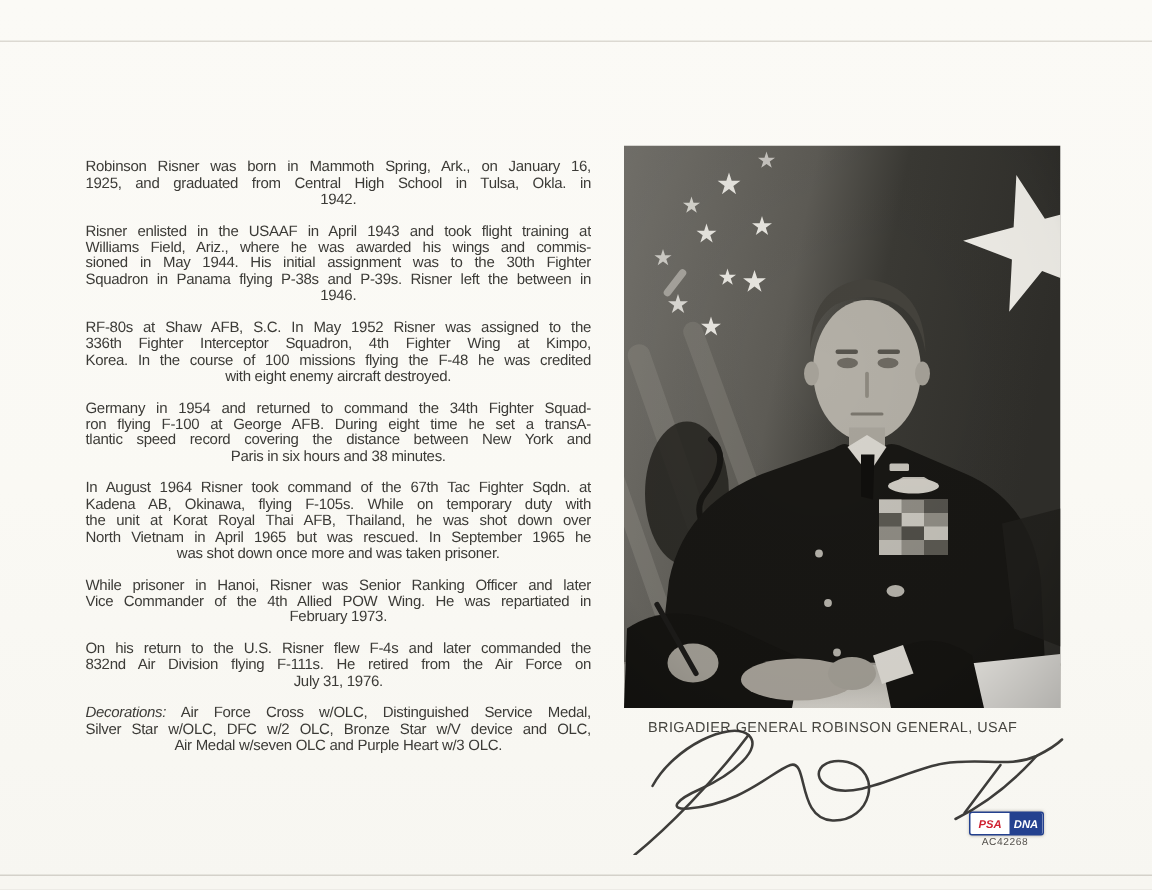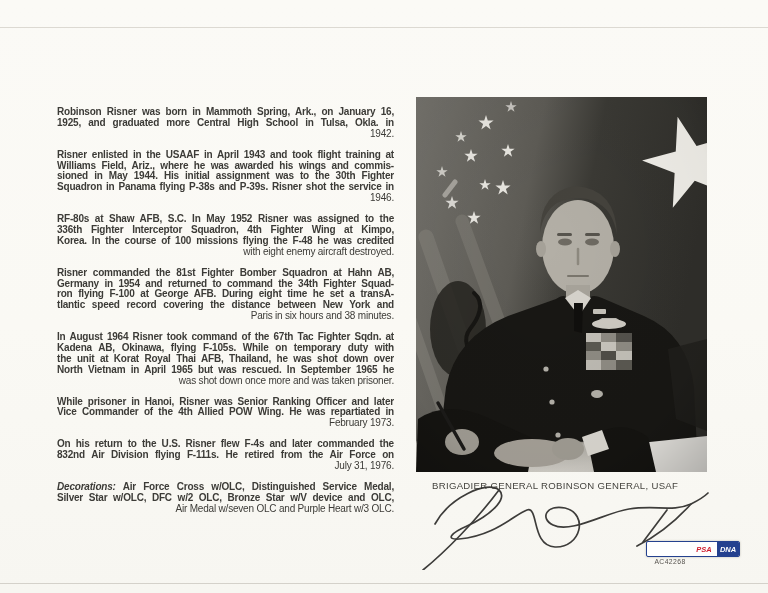--- a/index.html
+++ b/index.html
@@ -12,22 +12,22 @@
   .edge.top{top:27px;background:#dcd9d2;}
   .edge.bottom{top:583px;background:#d4d1ca;}
 
   
   .bio{
     position:absolute;left:57px;top:107px;width:337px;
     color:#3c3b37;font-size:10px;line-height:10.9px;letter-spacing:-0.2px;
   }
   .para{margin:0 0 10px 0;}
   .line{height:10.9px;overflow:hidden;}
-  .jline{text-align:justify;text-align-last:justify;font-weight:bold;}
-  .lastline{text-align:right;}
+  .jline{text-align:justify;text-align-last:justify;}
+  .lastline{text-align:center;}
   .ital{font-style:italic;}
 
   
   .photo{position:absolute;left:416px;top:97px;width:291px;height:375px;z-index:1;}
   .photo svg{display:block;}
 
   
   .caption{
     position:absolute;left:432px;top:480px;width:275px;z-index:3;
     color:#45443f;font-size:9.6px;letter-spacing:0.3px;white-space:nowrap;
@@ -35,21 +35,20 @@
 
   
   .signature{position:absolute;left:415px;top:452px;z-index:5;pointer-events:none;}
 
   
   .sticker{
     position:absolute;left:646px;top:541px;width:48px;height:14px;z-index:4;
     background:#ffffff;border:1px solid #24418f;border-radius:2px;
     display:flex;align-items:stretch;overflow:hidden;
     box-shadow:0 0 2px rgba(120,115,105,0.5);
-    padding-left:44px;
   }
   .sticker .psa{
     flex:1;display:flex;align-items:center;justify-content:center;
     font-weight:bold;font-style:italic;font-size:7.5px;letter-spacing:0;
   }
   .sticker .dna{
     width:22px;display:flex;align-items:center;justify-content:center;
     color:#ffffff;font-weight:bold;font-style:italic;font-size:7.5px;
   }
   .cert{
@@ -61,38 +60,37 @@
 <body>
 
 <div class="page">
 
   <div class="edge top"></div>
   <div class="edge bottom"></div>
 
   <div class="bio">
     <div class="para">
         <div class="line jline">Robinson Risner was born in Mammoth Spring, Ark., on January 16,</div>
-        <div class="line jline">1925, and graduated more Central High School in Tulsa, Okla. in</div>
+        <div class="line jline">1925, and graduated from Central High School in Tulsa, Okla. in</div>
         <div class="line lastline">1942.</div>
       </div>
     <div class="para">
         <div class="line jline">Risner enlisted in the USAAF in April 1943 and took flight training at</div>
         <div class="line jline">Williams Field, Ariz., where he was awarded his wings and commis-</div>
         <div class="line jline">sioned in May 1944. His initial assignment was to the 30th Fighter</div>
-        <div class="line jline">Squadron in Panama flying P-38s and P-39s. Risner shot the service in</div>
+        <div class="line jline">Squadron in Panama flying P-38s and P-39s. Risner left the between in</div>
         <div class="line lastline">1946.</div>
       </div>
     <div class="para">
         <div class="line jline">RF-80s at Shaw AFB, S.C. In May 1952 Risner was assigned to the</div>
         <div class="line jline">336th Fighter Interceptor Squadron, 4th Fighter Wing at Kimpo,</div>
         <div class="line jline">Korea. In the course of 100 missions flying the F-48 he was credited</div>
         <div class="line lastline">with eight enemy aircraft destroyed.</div>
       </div>
     <div class="para">
-        <div class="line jline">Risner commanded the 81st Fighter Bomber Squadron at Hahn AB,</div>
         <div class="line jline">Germany in 1954 and returned to command the 34th Fighter Squad-</div>
         <div class="line jline">ron flying F-100 at George AFB. During eight time he set a transA-</div>
         <div class="line jline">tlantic speed record covering the distance between New York and</div>
         <div class="line lastline">Paris in six hours and 38 minutes.</div>
       </div>
     <div class="para">
         <div class="line jline">In August 1964 Risner took command of the 67th Tac Fighter Sqdn. at</div>
         <div class="line jline">Kadena AB, Okinawa, flying F-105s. While on temporary duty with</div>
         <div class="line jline">the unit at Korat Royal Thai AFB, Thailand, he was shot down over</div>
         <div class="line jline">North Vietnam in April 1965 but was rescued. In September 1965 he</div>

